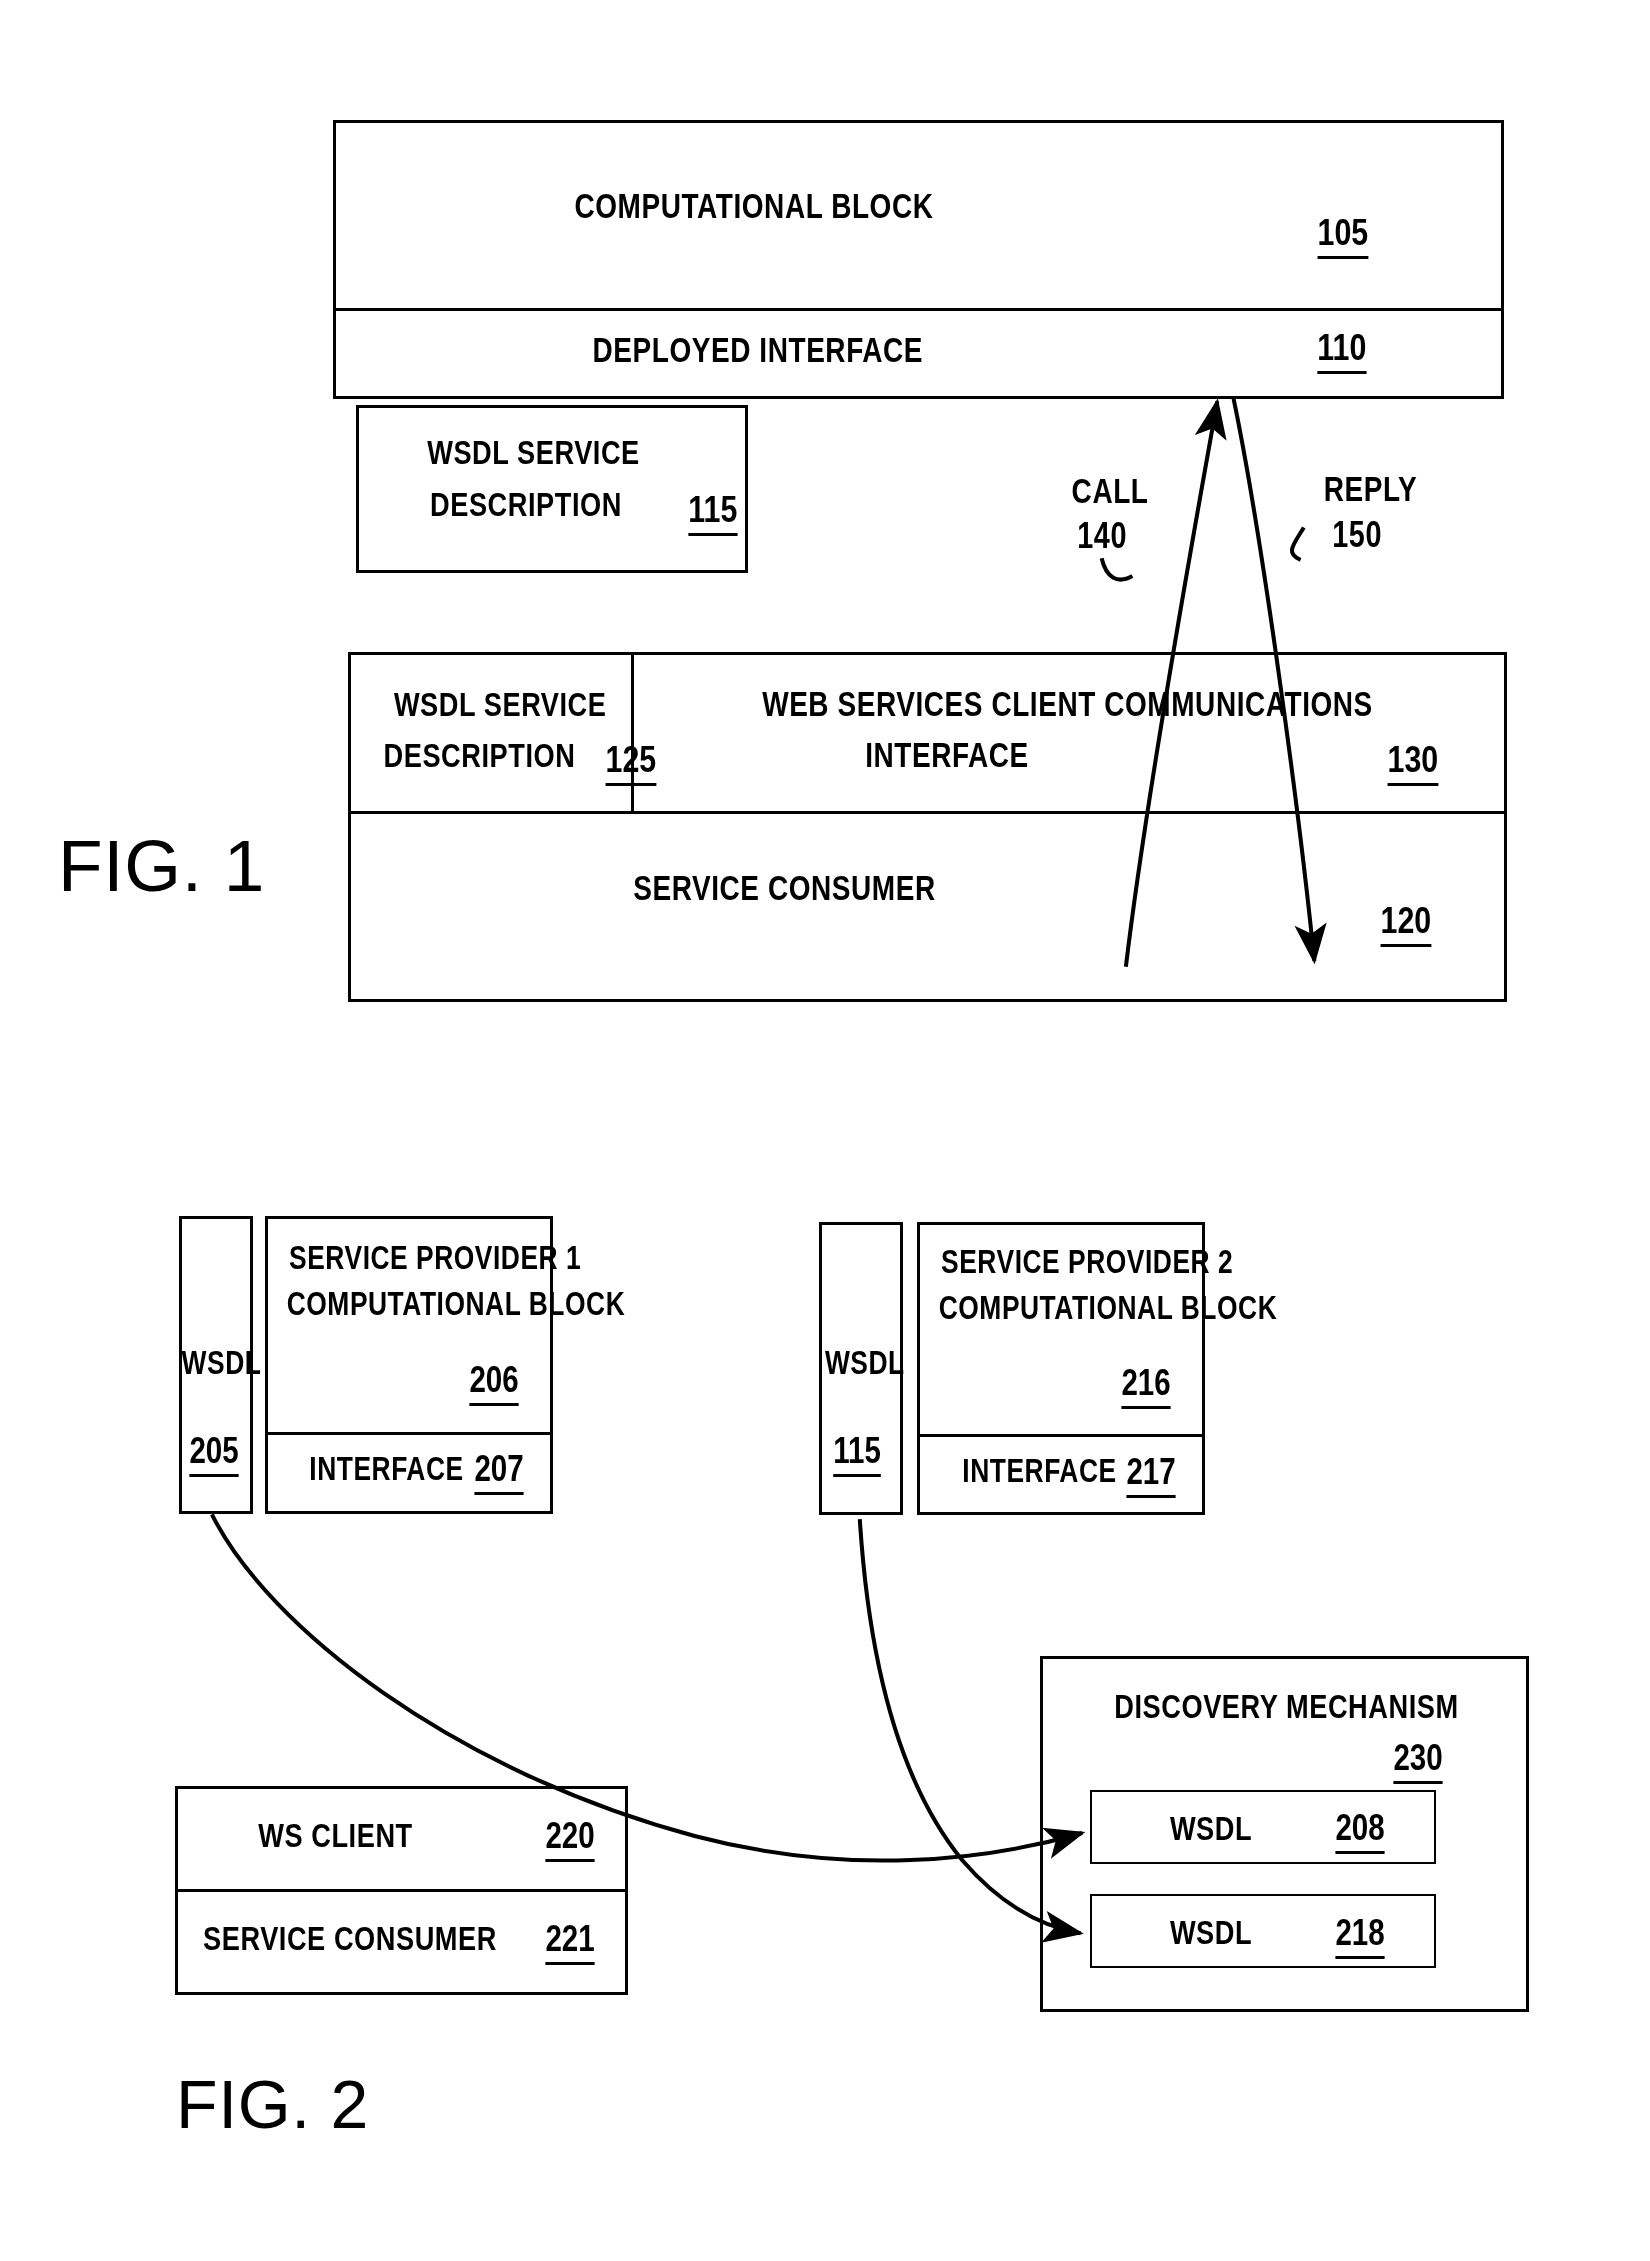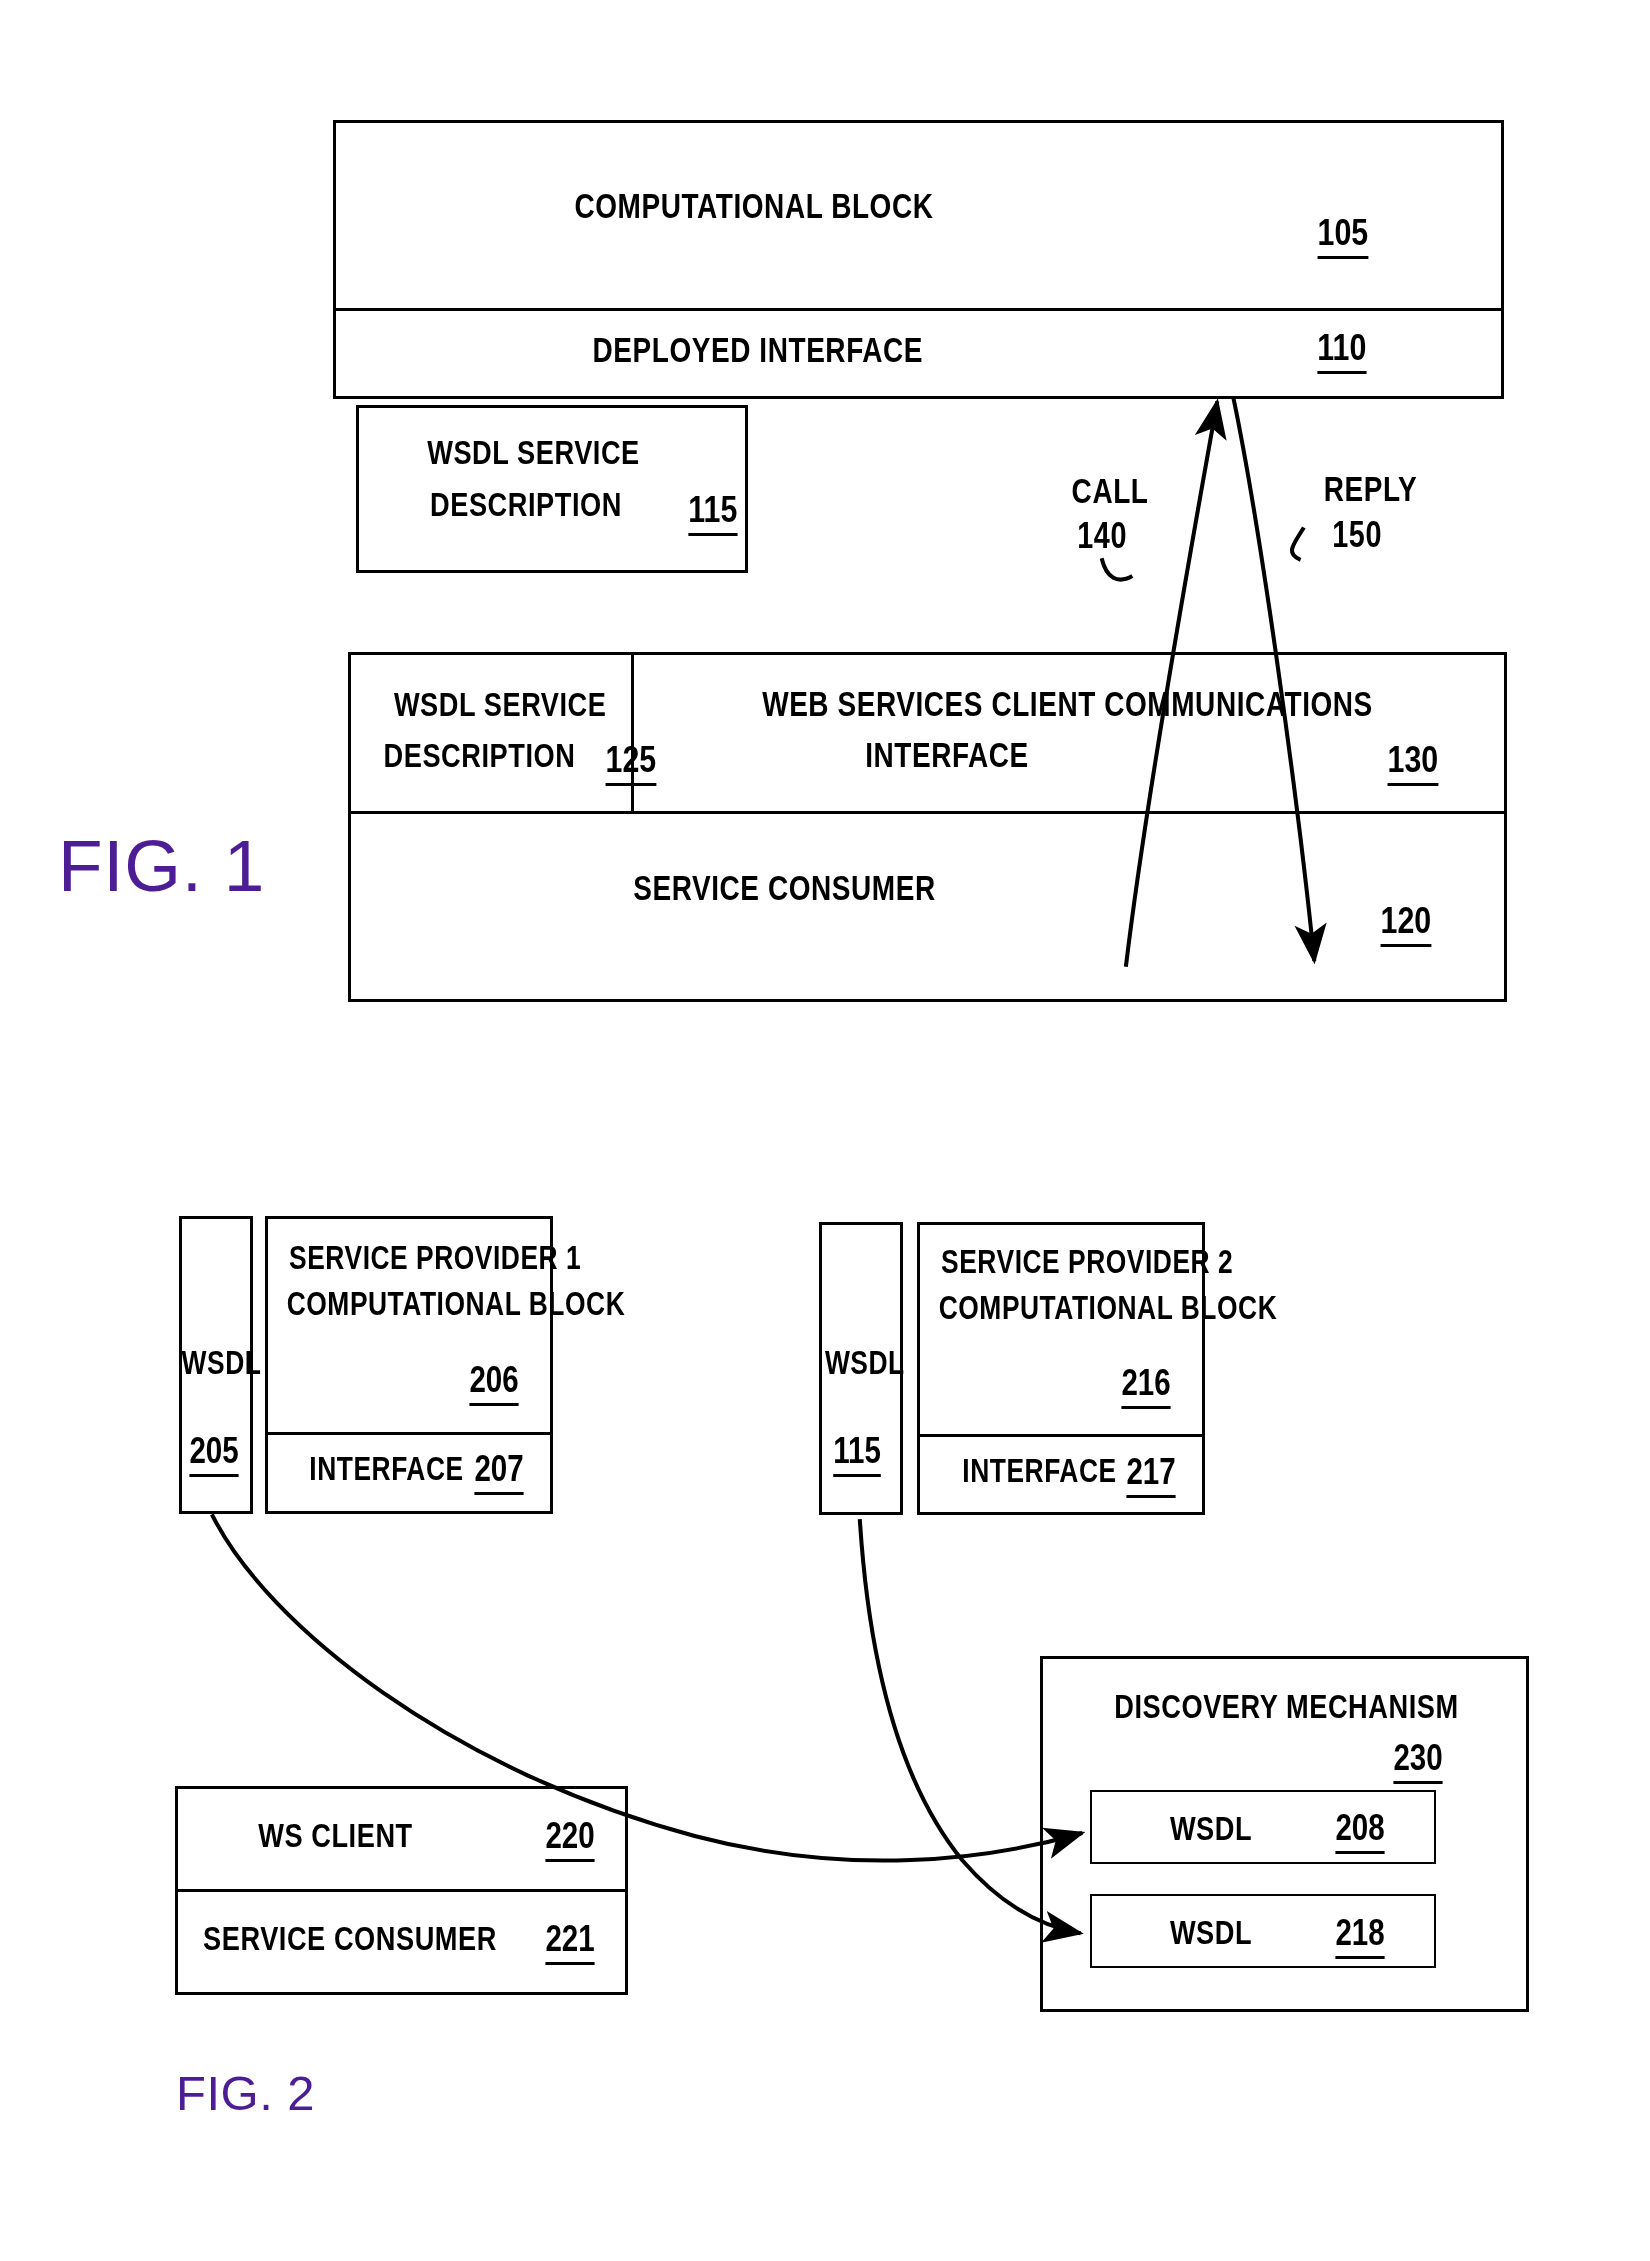--- a/index.html
+++ b/index.html
@@ -69,21 +69,21 @@
     border-bottom: 3.2px solid #000;
     padding-bottom: 1.6px;
     transform: scaleX(0.82);
     transform-origin: center bottom;
   }
 
   .figlabel {
     position: absolute;
     font-family: "Liberation Sans", "DejaVu Sans", sans-serif;
     font-weight: 400;
-    color: #4c1d95;
+    color: #000000;
     white-space: nowrap;
     letter-spacing: 0.01em;
   }
 
   svg.overlay {
     position: absolute;
     left: 0; top: 0;
     width: 1650px;
     height: 2261px;
     pointer-events: none;
@@ -167,21 +167,21 @@
   <div class="num" style="left:1388px; top:1737px; font-size:36px;">230</div>
 
   <div class="bx thin" style="left:1090px; top:1790px; width:346px; height:74px;"></div>
   <div class="lbl cond c-mid" style="left:1134px; top:1809px; width:154px; font-size:34px;">WSDL</div>
   <div class="num" style="left:1330px; top:1807px; font-size:36px;">208</div>
 
   <div class="bx thin" style="left:1090px; top:1894px; width:346px; height:74px;"></div>
   <div class="lbl cond c-mid" style="left:1134px; top:1913px; width:154px; font-size:34px;">WSDL</div>
   <div class="num" style="left:1330px; top:1912px; font-size:36px;">218</div>
 
-  <div class="figlabel" style="left:176px; top:2065px; font-size:49px;text-align:right;">FIG. 2</div>
+  <div class="figlabel" style="left:176px; top:2065px; font-size:68px;text-align:right;">FIG. 2</div>
 
   <svg class="overlay" viewBox="0 0 2040 2795">
     <defs>
       <marker id="ah" markerWidth="12" markerHeight="12" refX="9.2" refY="4" orient="auto" markerUnits="strokeWidth">
         <path d="M0,0 L10,4 L0,8 L2.4,4 z" fill="#000"></path>
       </marker>
     </defs>
 
     <path d="M 1392,1195 C 1414,1010 1470,690 1505,496" fill="none" stroke="#000" stroke-width="5" marker-end="url(#ah)"></path>
 

